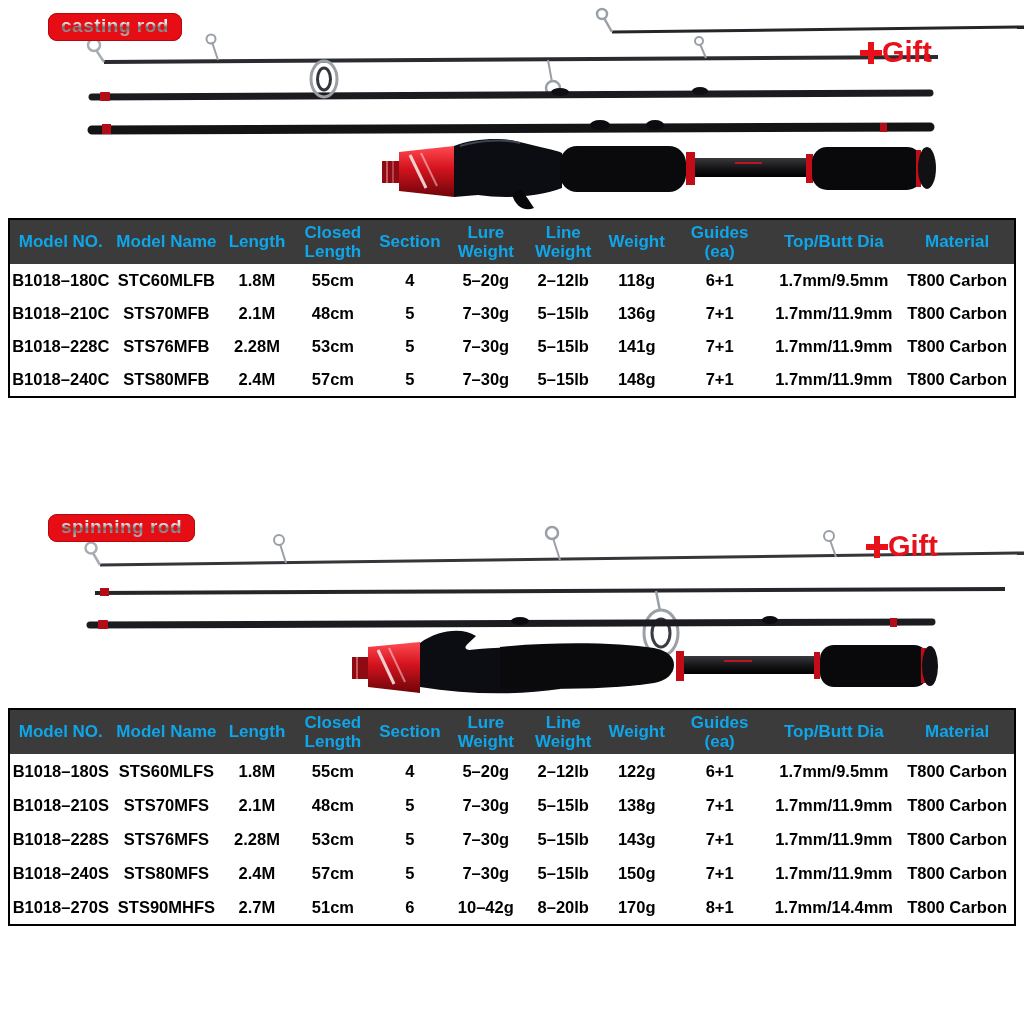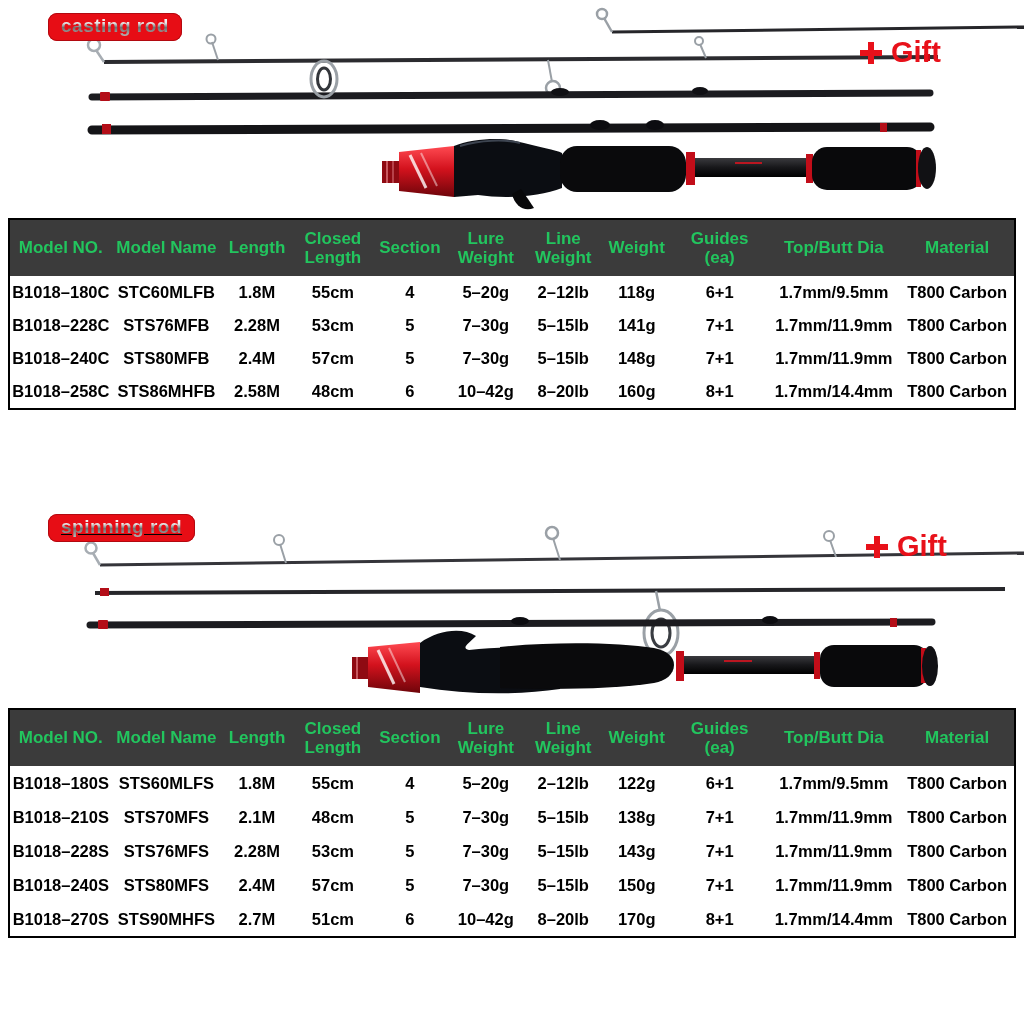--- a/index.html
+++ b/index.html
@@ -9,44 +9,44 @@
   }
   .rod-area{position:absolute;left:0;width:1024px;}
   #casting-rod-area{top:0;height:218px;}
   #spinning-rod-area{top:497px;height:211px;}
   .rod-area svg{position:absolute;left:0;top:0;}
   .badge{
     position:absolute;left:48px;background:#e70d15;border-radius:9px;
     padding:2px 13px 4px 13px;z-index:3;box-shadow:inset 0 0 0 1px #b20910;
   }
   #casting-rod-area .badge{top:13px;}
-  #spinning-rod-area .badge{top:17px;text-decoration:underline;}
+  #spinning-rod-area .badge{top:17px;}
   .badge-text{
     font-size:19px;font-weight:bold;letter-spacing:.5px;
     background:linear-gradient(180deg,#ffffff 0%,#e9e9e9 38%,#6f6f6f 60%,#b7b7b7 100%);
     -webkit-background-clip:text;background-clip:text;color:transparent;
   }
   .gift{
-    position:absolute;display:flex;align-items:center;gap:9px;z-index:3;
+    position:absolute;display:flex;align-items:center;gap:0;z-index:3;
     color:#e8111a;font-weight:bold;font-size:29px;letter-spacing:0;
   }
   #casting-rod-area .gift{left:860px;top:36px;}
   #spinning-rod-area .gift{left:866px;top:33px;}
   .plus{width:22px;height:22px;position:relative;display:inline-block;}
   .plus::before{content:"";position:absolute;left:0;top:8px;width:22px;height:6px;background:#e8111a;}
   .plus::after{content:"";position:absolute;left:8px;top:0;width:6px;height:22px;background:#e8111a;}
   table.spec{
     position:absolute;left:8px;width:1008px;border-collapse:collapse;
     table-layout:fixed;border:2px solid #000;background:#fff;
   }
   #casting-table{top:218px;}
   #spinning-table{top:708px;}
   table.spec thead th{
-    background:#3b3b3b;color:#22c55e;font-weight:bold;font-size:17px;
-    height:44px;padding:6px 2px;line-height:1.12;text-align:center;vertical-align:middle;
+    background:#3b3b3b;color:#0ea5e9;font-weight:bold;font-size:17px;
+    height:44px;padding:0 2px;line-height:1.12;text-align:center;vertical-align:middle;
   }
   #casting-table tbody td{height:33px;}
   #spinning-table tbody td{height:34px;}
   table.spec tbody td{
     text-align:center;vertical-align:middle;font-weight:bold;font-size:16.5px;
     color:#000;padding:0 1px;white-space:nowrap;
   }
 </style>
 </head>
 <body>
@@ -163,20 +163,33 @@
         <td>55cm</td>
         <td>4</td>
         <td>5–20g</td>
         <td>2–12lb</td>
         <td>118g</td>
         <td>6+1</td>
         <td>1.7mm/9.5mm</td>
         <td>T800 Carbon</td>
       </tr>
       <tr>
+        <td>B1018–210C</td>
+        <td>STS70MFB</td>
+        <td>2.1M</td>
+        <td>48cm</td>
+        <td>5</td>
+        <td>7–30g</td>
+        <td>5–15lb</td>
+        <td>136g</td>
+        <td>7+1</td>
+        <td>1.7mm/11.9mm</td>
+        <td>T800 Carbon</td>
+      </tr>
+      <tr>
         <td>B1018–228C</td>
         <td>STS76MFB</td>
         <td>2.28M</td>
         <td>53cm</td>
         <td>5</td>
         <td>7–30g</td>
         <td>5–15lb</td>
         <td>141g</td>
         <td>7+1</td>
         <td>1.7mm/11.9mm</td>
@@ -186,33 +199,20 @@
         <td>B1018–240C</td>
         <td>STS80MFB</td>
         <td>2.4M</td>
         <td>57cm</td>
         <td>5</td>
         <td>7–30g</td>
         <td>5–15lb</td>
         <td>148g</td>
         <td>7+1</td>
         <td>1.7mm/11.9mm</td>
-        <td>T800 Carbon</td>
-      </tr>
-      <tr>
-        <td>B1018–258C</td>
-        <td>STS86MHFB</td>
-        <td>2.58M</td>
-        <td>48cm</td>
-        <td>6</td>
-        <td>10–42g</td>
-        <td>8–20lb</td>
-        <td>160g</td>
-        <td>8+1</td>
-        <td>1.7mm/14.4mm</td>
         <td>T800 Carbon</td>
       </tr>
     </tbody>
   </table>
 
 <div class="rod-area" id="spinning-rod-area">
   <svg width="1024" height="211" viewBox="0 0 1024 211">
     <g>
       <line x1="100" y1="68" x2="1024" y2="56" stroke="#35353a" stroke-width="3"></line>
       <path d="M100,68 L93,56" stroke="#a7adb3" stroke-width="2.5" fill="none"></path>

